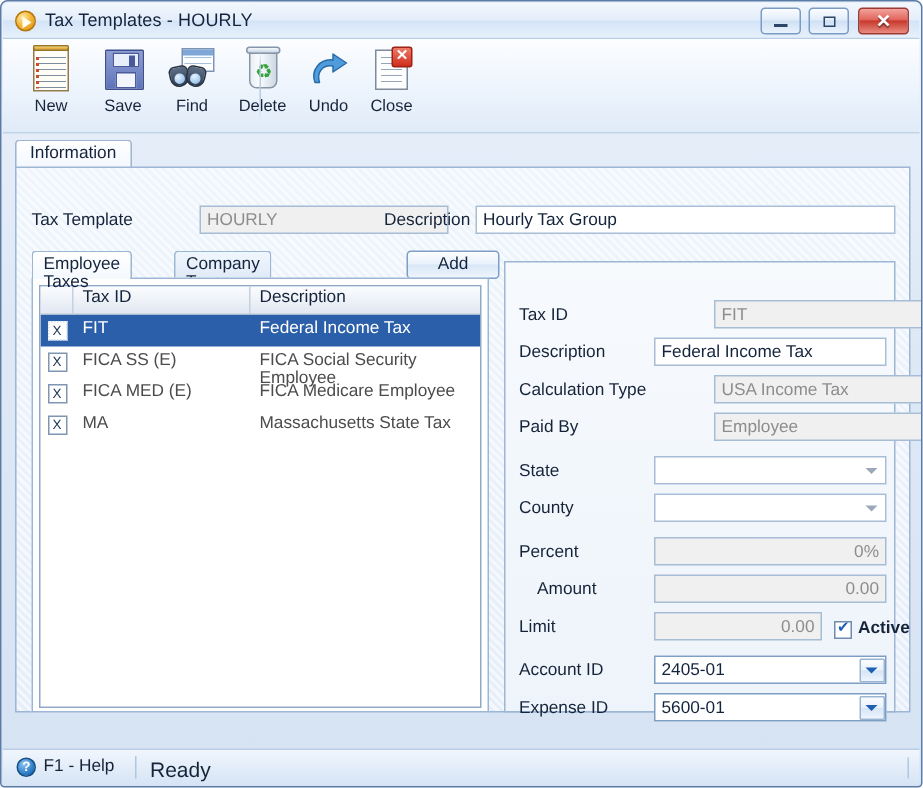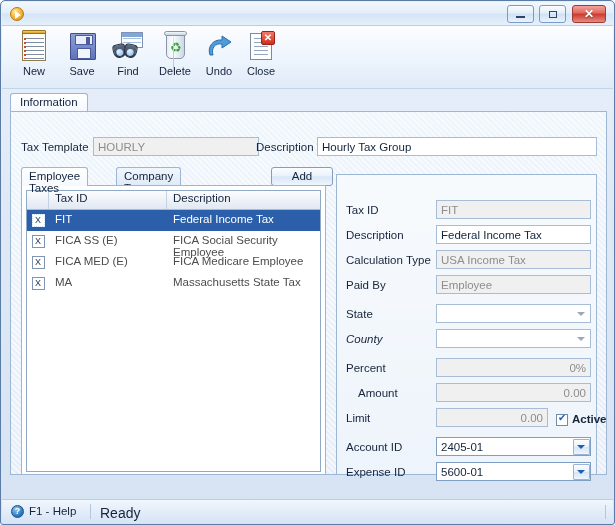--- a/index.html
+++ b/index.html
@@ -163,21 +163,21 @@
     position:absolute; box-sizing:border-box;
     border:1px solid #a7bdd6;
     background:#ffffff;
     font-family:"Liberation Sans", sans-serif;
     font-size:11.5px;
     color:#14243c;
     padding:1px 4px;
     line-height:16px;
     white-space:nowrap; overflow:hidden;
   }
-  .textbox.ro { background:#f0f0f0; color:#8d8d8d; }
+  .textbox.ro { background:#f0f0f0; color:#8d8d8d;margin-left:40px; }
   .textbox.num { text-align:right; color:#8d8d8d; background:#f0f0f0; }
 
   
   #lbl-taxtemplate { left:10px; top:29px; }
   #in-taxtemplate  { left:82px; top:25px; width:166px; height:19px; }
   #lbl-description { left:245px; top:29px; }
   #in-description  { left:306px; top:25px; width:280px; height:19px; }
 
   
   #subtabs { position:absolute; left:10px; top:55px; }
@@ -302,20 +302,21 @@
   #nav-sep-l { left:0; top:2px; width:1px; height:14px; background:#b2c6dd; position:absolute;}
   #nav-first { left:4px; }
 </style>
 </head>
 <body>
 
 <div id="window">
 
   <div id="titlebar">
     <div id="win-icon"></div>
+    <div id="win-title">Tax Templates - HOURLY</div>
 
     <div class="winbtn" id="btn-min">
       <span class="wb-glyph"></span>
     </div>
     <div class="winbtn" id="btn-max">
       <span class="wb-glyph"></span>
     </div>
     <div class="winbtn" id="btn-close">
       <span class="wb-glyph">✕</span>
     </div>
@@ -461,21 +462,21 @@
 
         <div class="g-lbl" style="top:104px;">Paid By</div>
         <div class="textbox ro g-in" style="top:100px;">Employee</div>
 
         <div class="g-lbl" style="top:133px;">State</div>
         <div class="combo g-in" style="top:129px;">
           <span></span>
           <span class="arrow"></span>
         </div>
 
-        <div class="g-lbl" style="top:158px;font-style:italic;">County</div>
+        <div class="g-lbl" style="top:158px;">County</div>
         <div class="combo g-in" style="top:154px;">
           <span></span>
           <span class="arrow"></span>
         </div>
 
         <div class="g-lbl" style="top:187px;">Percent</div>
         <div class="textbox num g-in" style="top:183px;">0%</div>
 
         <div class="g-lbl" style="top:212px;margin-left:12px;">Amount</div>
         <div class="textbox num g-in" style="top:208px;">0.00</div>

